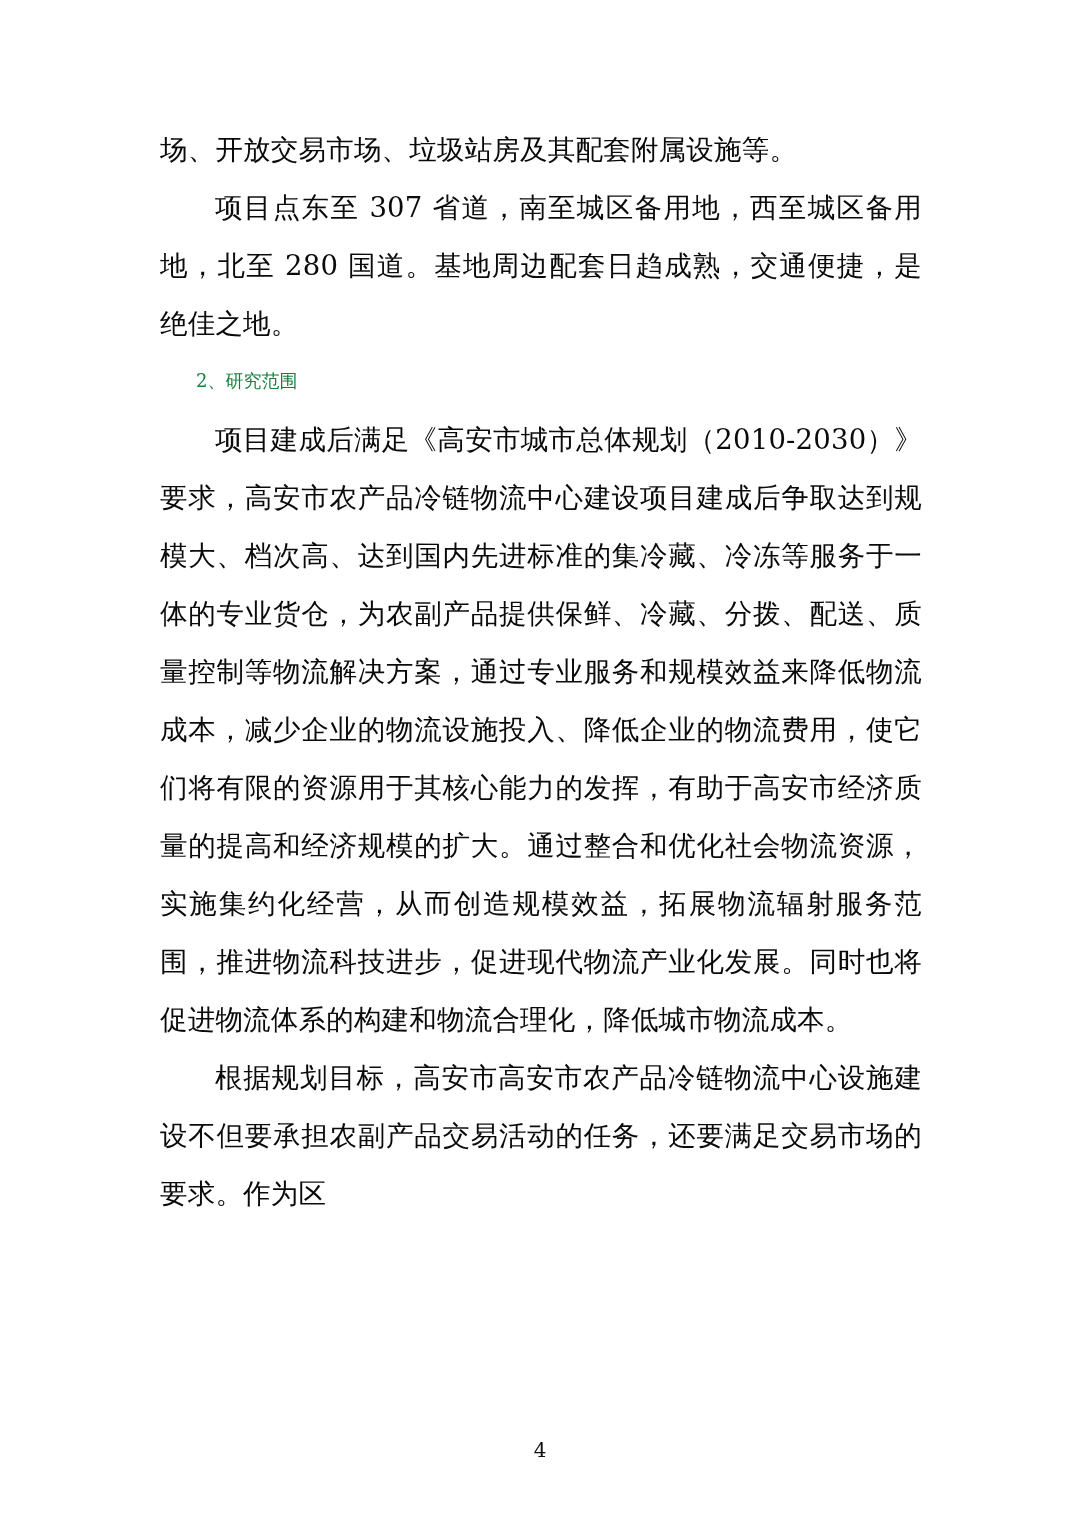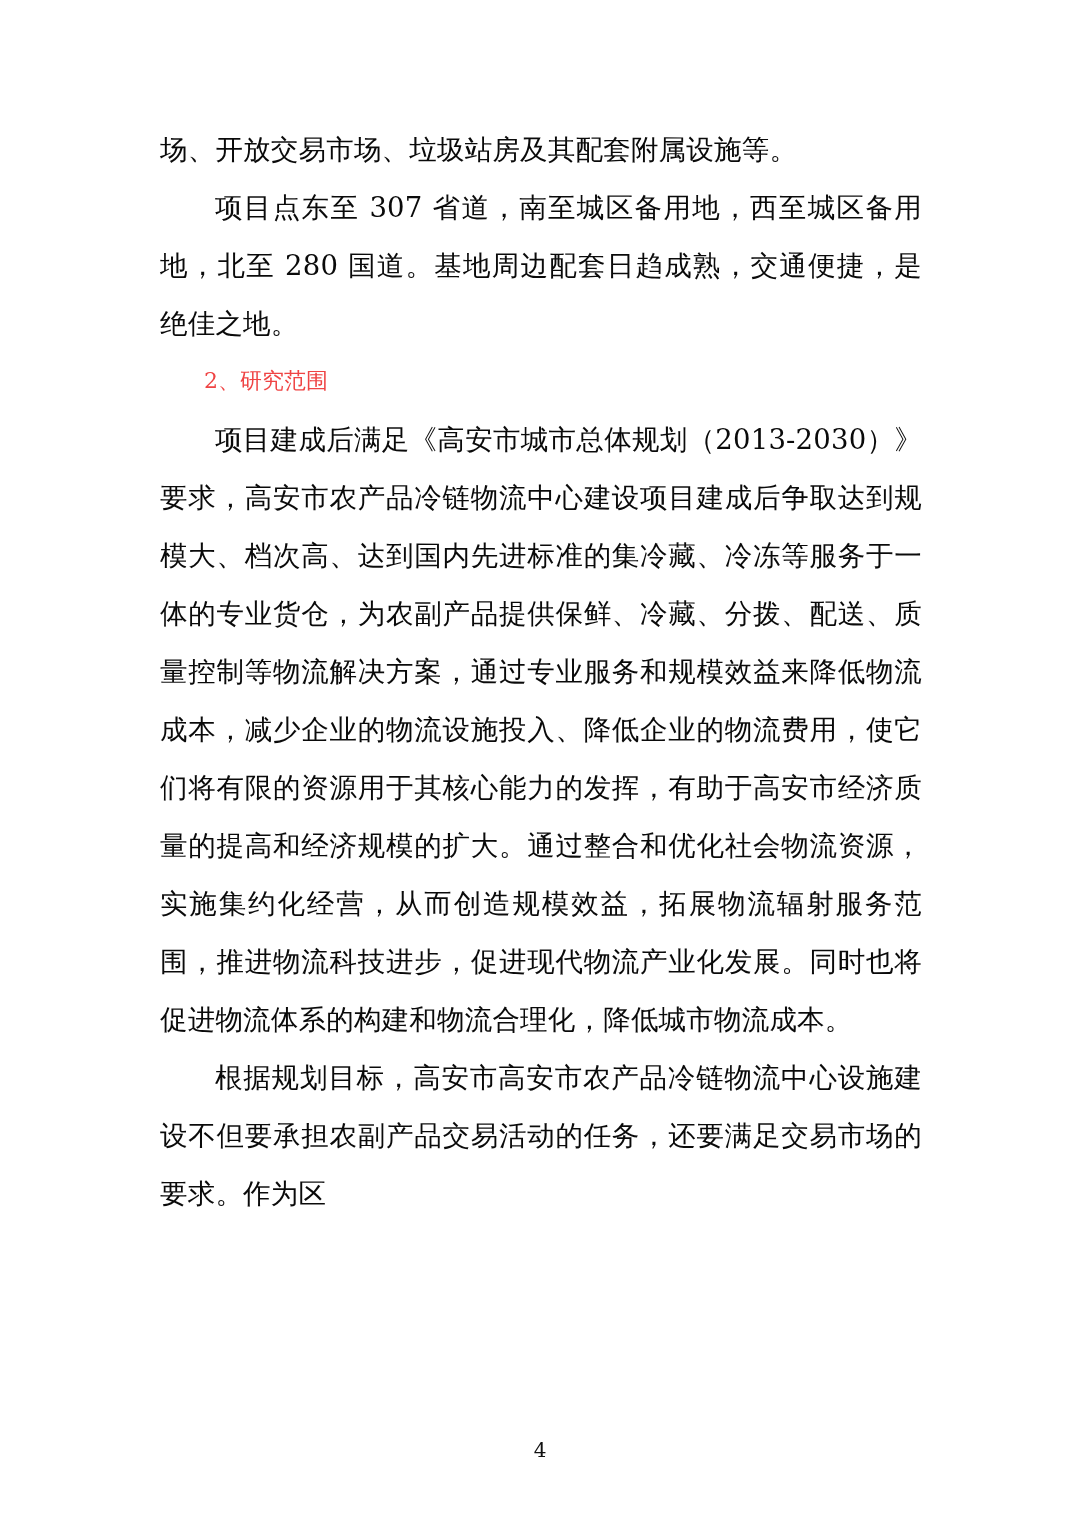--- a/index.html
+++ b/index.html
@@ -36,24 +36,24 @@
     text-align: justify;
     text-justify: inter-ideograph;
     letter-spacing: 0.2px;
     color: #0a0a0a;
   }
   p.indent {
     text-indent: 2em;
   }
   p.heading {
     margin: 0;
-    font-size: 22px;
+    font-size: 18px;
     line-height: 58px;
     text-indent: 2em;
-    color: #ef4444;
+    color: #15803d;
   }
   .footer {
     position: absolute;
     left: 0;
     top: 1438px;
     width: 1080px;
     text-align: center;
     font-size: 20px;
     color: #111;
     font-family: "DejaVu Serif", "Liberation Serif", serif;
@@ -66,20 +66,20 @@
   <div class="content">
 
     <p class="para">场、开放交易市场、垃圾站房及其配套附属设施等。</p>
 
     <p class="para indent">项目点东至 307 省道，南至城区备用地，西至城区备用地，北至 280 国道。基地周边配套日趋成熟，交通便捷，是绝佳之地。</p>
 
     <p class="heading">2、研究范围</p>
 
 
 
-    <p class="para indent">项目建成后满足《高安市城市总体规划（2013-2030）》要求，高安市农产品冷链物流中心建设项目建成后争取达到规模大、档次高、达到国内先进标准的集冷藏、冷冻等服务于一体的专业货仓，为农副产品提供保鲜、冷藏、分拨、配送、质量控制等物流解决方案，通过专业服务和规模效益来降低物流成本，减少企业的物流设施投入、降低企业的物流费用，使它们将有限的资源用于其核心能力的发挥，有助于高安市经济质量的提高和经济规模的扩大。通过整合和优化社会物流资源，实施集约化经营，从而创造规模效益，拓展物流辐射服务范围，推进物流科技进步，促进现代物流产业化发展。同时也将促进物流体系的构建和物流合理化，降低城市物流成本。</p>
+    <p class="para indent">项目建成后满足《高安市城市总体规划（2010-2030）》要求，高安市农产品冷链物流中心建设项目建成后争取达到规模大、档次高、达到国内先进标准的集冷藏、冷冻等服务于一体的专业货仓，为农副产品提供保鲜、冷藏、分拨、配送、质量控制等物流解决方案，通过专业服务和规模效益来降低物流成本，减少企业的物流设施投入、降低企业的物流费用，使它们将有限的资源用于其核心能力的发挥，有助于高安市经济质量的提高和经济规模的扩大。通过整合和优化社会物流资源，实施集约化经营，从而创造规模效益，拓展物流辐射服务范围，推进物流科技进步，促进现代物流产业化发展。同时也将促进物流体系的构建和物流合理化，降低城市物流成本。</p>
 
     <p class="para indent">根据规划目标，高安市高安市农产品冷链物流中心设施建设不但要承担农副产品交易活动的任务，还要满足交易市场的要求。作为区</p>
 
   </div>
 
   <div class="footer">4</div>
 </div>
 
 </body></html>

